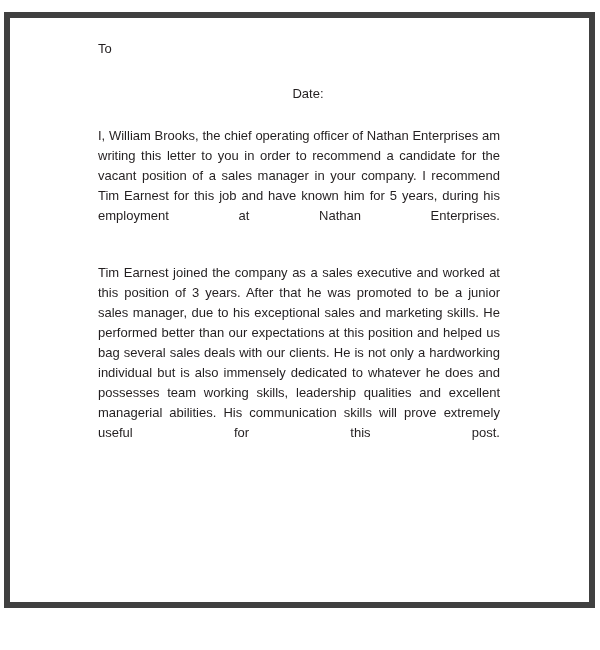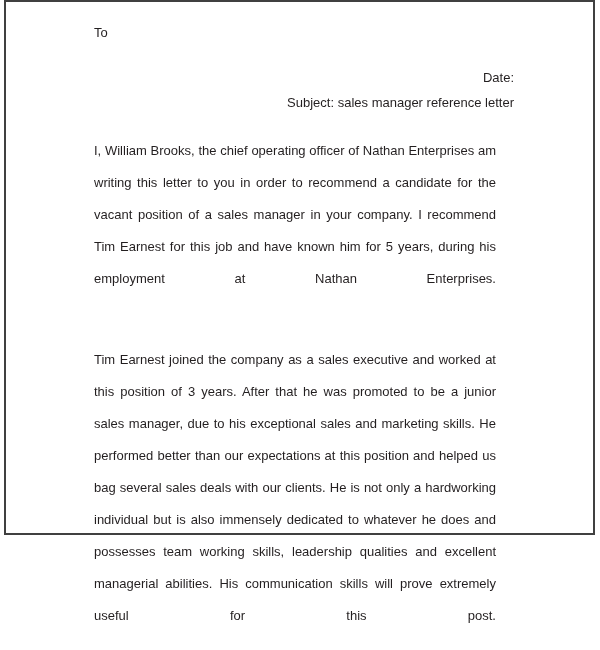--- a/index.html
+++ b/index.html
@@ -11,24 +11,24 @@
   body {
     width: 600px;
     height: 650px;
     overflow: hidden;
     font-family: "Liberation Sans", sans-serif;
   }
 
   .page-frame {
     position: absolute;
     left: 4px;
-    top: 0;
+    top: 12px;
     width: 591px;
-    height: 535px;
-    border: 2px solid #404040;
+    height: 596px;
+    border: 6px solid #404040;
     background: #ffffff;
     box-sizing: border-box;
   }
 
   .letter {
     position: absolute;
     left: 88px;
     top: 18px;
     width: 420px;
     color: #231f20;
@@ -43,34 +43,34 @@
     white-space: nowrap;
   }
 
   
   .meta-block {
     margin: 0 0 20px 0;
   }
   .meta-line {
     line-height: 25px;
     margin: 0;
-    text-align: right;
+    text-align: center;
     white-space: nowrap;
   }
 
   .salutation {
     line-height: 25px;
     margin: 0 0 20px 0;
     text-align: left;
     white-space: nowrap;
   }
 
   
   .body-para {
-    line-height: 32px;
+    line-height: 20px;
     margin: 0 18px 17px 0;
     text-align: justify;
     text-justify: inter-word;
     -webkit-hyphens: none;
     hyphens: none;
   }
   .body-para:last-child {
     margin-bottom: 0;
   }
   
@@ -86,21 +86,20 @@
 <div class="page-frame">
 
   <div class="letter">
 
     <p class="addr-line">To</p>
 
 
 
     <div class="meta-block">
       <p class="meta-line">Date:</p>
-      <p class="meta-line">Subject: sales manager reference letter</p>
     </div>
 
 
     <p class="body-para">I, William Brooks, the chief operating officer of Nathan Enterprises am writing this letter to you in order to recommend a candidate for the vacant position of a sales manager in your company. I recommend Tim Earnest for this job and have known him for 5 years, during his employment at Nathan Enterprises.</p>
 
     <p class="body-para">Tim Earnest joined the company as a sales executive and worked at this position of 3 years. After that he was promoted to be a junior sales manager, due to his exceptional sales and marketing skills. He performed better than our expectations at this position and helped us bag several sales deals with our clients. He is not only a hardworking individual but is also immensely dedicated to whatever he does and possesses team working skills, leadership qualities and excellent managerial abilities. His communication skills will prove extremely useful for this post.</p>
 
   </div>
 
 </div>

